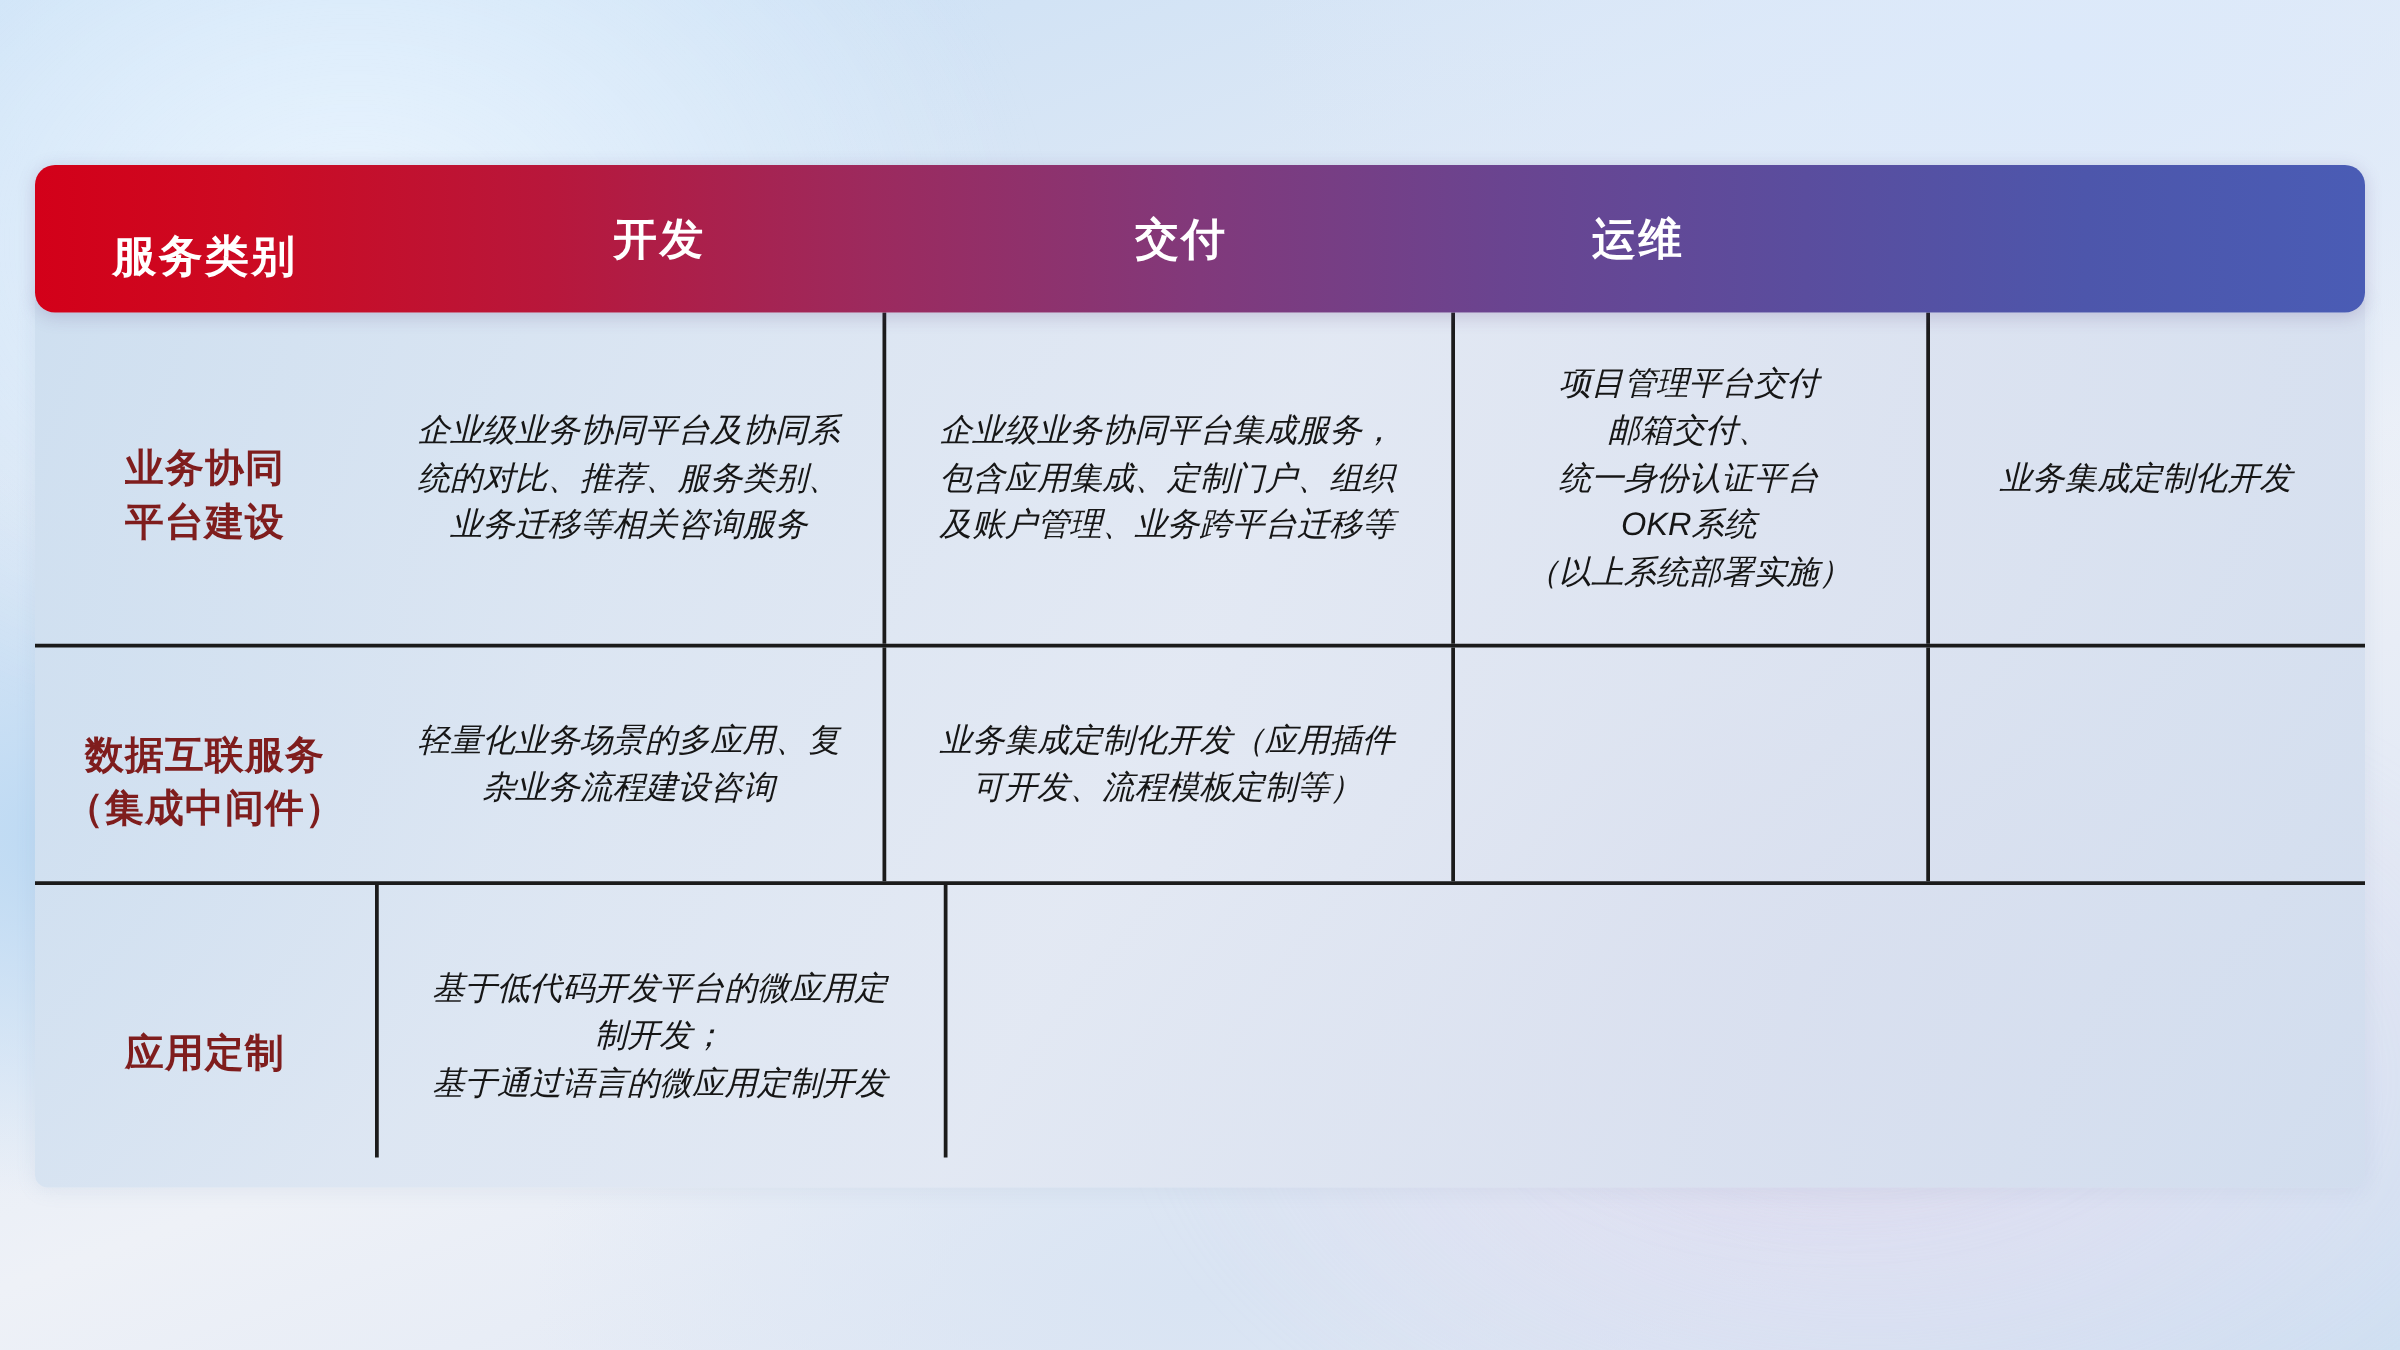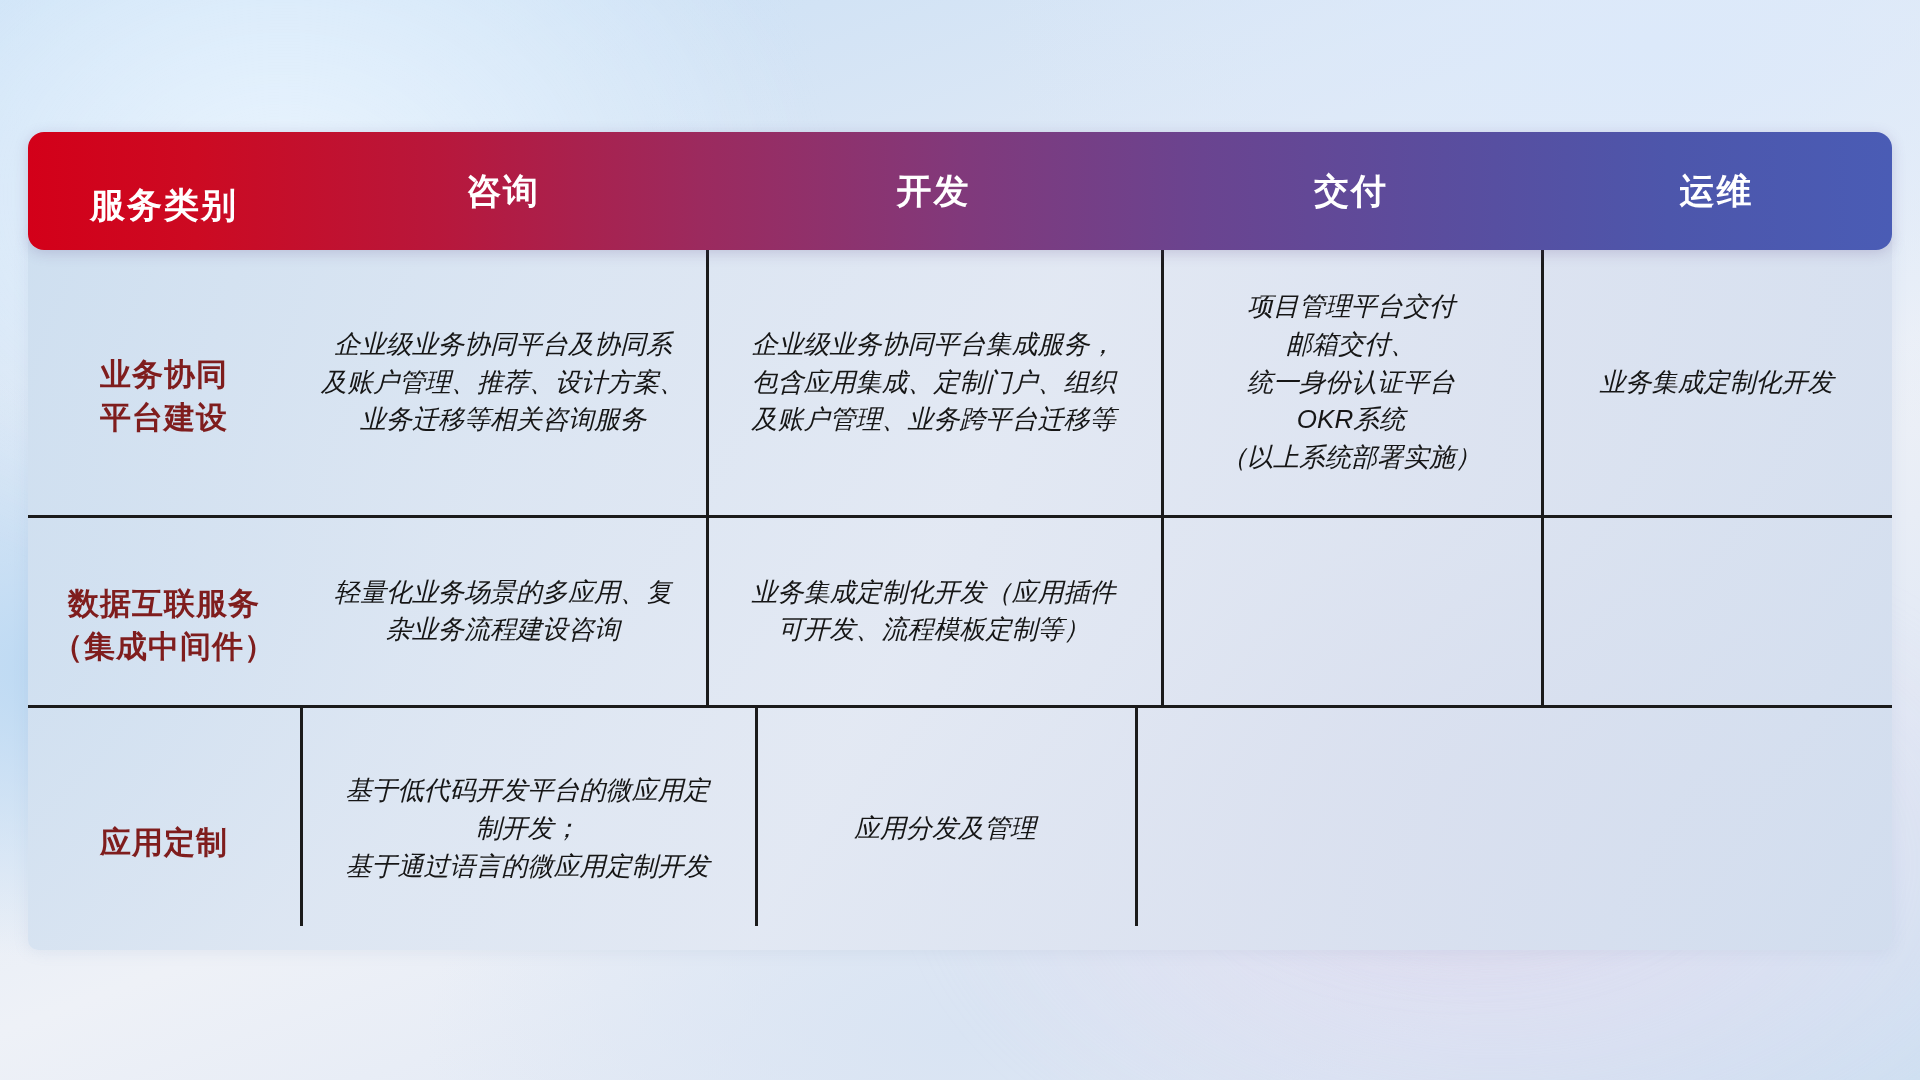--- a/index.html
+++ b/index.html
@@ -184,36 +184,35 @@
 <div id="bg-sheen-a"></div>
 <div id="bg-sheen-b"></div>
 <div id="bg-sheen-c"></div>
 
 <div id="table-card">
 
   <div id="table-body-panel"></div>
 
   <div id="table-header">
     <div class="head-cell col-1">服务类别</div>
-    <div class="head-cell col-2">咨询</div>
     <div class="head-cell col-3">开发</div>
     <div class="head-cell col-4">交付</div>
     <div class="head-cell col-5">运维</div>
   </div>
 
   <div id="grid">
 
     <div class="grid-row row-1">
       <div class="cell col-1">
         <div class="cat-label">业务协同
 平台建设</div>
       </div>
       <div class="cell col-2">
         <div class="cell-text">企业级业务协同平台及协同系
-及账户管理、推荐、设计方案、
+统的对比、推荐、服务类别、
 业务迁移等相关咨询服务</div>
       </div>
       <div class="cell col-3 vline-left">
         <div class="cell-text">企业级业务协同平台集成服务，
 包含应用集成、定制门户、组织
 及账户管理、业务跨平台迁移等</div>
       </div>
       <div class="cell col-4 vline-left">
         <div class="cell-text">项目管理平台交付
 邮箱交付、
@@ -249,22 +248,19 @@
 
     <div class="grid-row row-3">
       <div class="cell col-1">
         <div class="cat-label">应用定制</div>
       </div>
       <div class="cell col-3 vline-left">
         <div class="cell-text">基于低代码开发平台的微应用定
 制开发；
 基于通过语言的微应用定制开发</div>
       </div>
-      <div class="cell col-4 vline-left">
-        <div class="cell-text">应用分发及管理</div>
-      </div>
       <div class="cell col-5 vline-left">
         <div class="cell-text"></div>
       </div>
     </div>
 
   </div>
 </div>
 
 </body></html>

